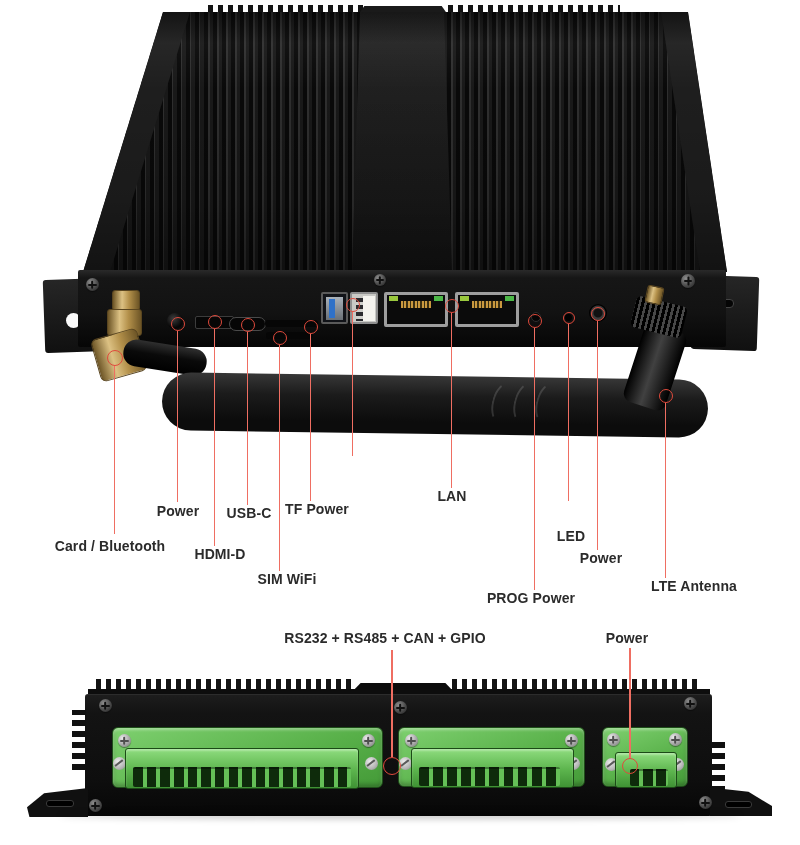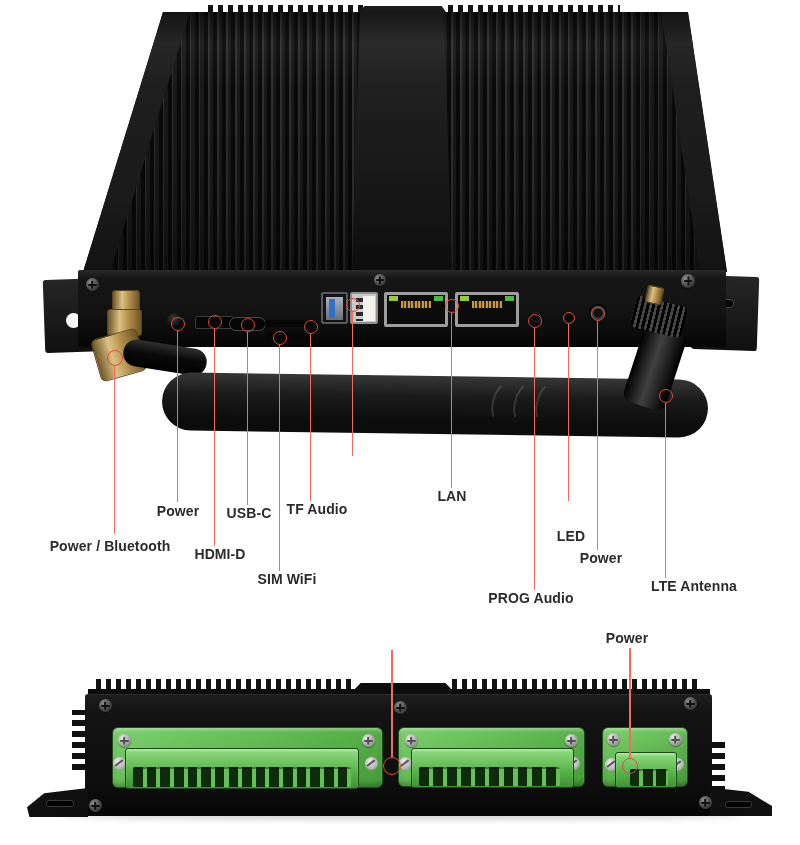--- a/index.html
+++ b/index.html
@@ -103,52 +103,52 @@
     <span style="left:330px;top:5px;width:24px;height:42px;border:2px solid transparent;border-left:2.5px solid rgba(255,255,255,.14);border-radius:50%;transform:rotate(14deg)"></span>
     <span style="left:352px;top:5px;width:24px;height:42px;border:2px solid transparent;border-left:2.5px solid rgba(255,255,255,.14);border-radius:50%;transform:rotate(14deg)"></span>
     <span style="left:374px;top:5px;width:24px;height:42px;border:2px solid transparent;border-left:2.5px solid rgba(255,255,255,.14);border-radius:50%;transform:rotate(14deg)"></span>
   </div>
   <div style="left:633px;top:326px;width:44px;height:82px;border-radius:9px;transform:rotate(18deg);background:linear-gradient(90deg,#000,#414141 45%,#000)"></div>
   <div style="left:633px;top:301px;width:52px;height:32px;border-radius:5px;transform:rotate(14deg);background:repeating-linear-gradient(90deg,#000 0 3px,#474747 3px 5.5px)"></div>
   <div class="gold" style="left:646px;top:286px;width:17px;height:18px;transform:rotate(12deg)"></div>
 
   <div class="co-line" style="left:113.7px;top:366px;height:168px"></div>
   <div class="co-circle" style="left:107px;top:350px;width:16px;height:16px"></div>
-  <div class="co-label" style="left:110px;top:538px">Power / Bluetooth</div>
+  <div class="co-label" style="left:110px;top:538px">Card / Bluetooth</div>
 
   <div class="co-line" style="left:176.7px;top:331px;height:171px"></div>
   <div class="co-circle" style="left:171px;top:317px;width:14px;height:14px"></div>
   <div class="co-label" style="left:178px;top:503px">Power</div>
 
   <div class="co-line" style="left:213.7px;top:329px;height:217px"></div>
   <div class="co-circle" style="left:208px;top:315px;width:14px;height:14px"></div>
   <div class="co-label" style="left:220px;top:546px">HDMI-D</div>
 
   <div class="co-line" style="left:246.7px;top:332px;height:173px"></div>
   <div class="co-circle" style="left:241px;top:318px;width:14px;height:14px"></div>
   <div class="co-label" style="left:249px;top:505px">USB-C</div>
 
   <div class="co-line" style="left:278.7px;top:345px;height:226px"></div>
   <div class="co-circle" style="left:273px;top:331px;width:14px;height:14px"></div>
   <div class="co-label" style="left:287px;top:571px">SIM WiFi</div>
 
   <div class="co-line" style="left:309.7px;top:334px;height:167px"></div>
   <div class="co-circle" style="left:304px;top:320px;width:14px;height:14px"></div>
-  <div class="co-label" style="left:317px;top:501px">TF Audio</div>
+  <div class="co-label" style="left:317px;top:501px">TF Power</div>
 
   <div class="co-line" style="left:351.7px;top:312px;height:144px"></div>
   <div class="co-circle" style="left:346px;top:298px;width:14px;height:14px"></div>
 
   <div class="co-line" style="left:450.7px;top:313px;height:175px"></div>
   <div class="co-circle" style="left:445px;top:299px;width:14px;height:14px"></div>
   <div class="co-label" style="left:452px;top:488px">LAN</div>
 
   <div class="co-line" style="left:533.7px;top:328px;height:262px"></div>
   <div class="co-circle" style="left:528px;top:314px;width:14px;height:14px"></div>
-  <div class="co-label" style="left:531px;top:590px">PROG Audio</div>
+  <div class="co-label" style="left:531px;top:590px">PROG Power</div>
 
   <div class="co-line" style="left:567.7px;top:324px;height:177px"></div>
   <div class="co-circle" style="left:563px;top:312px;width:12px;height:12px"></div>
   <div class="co-label" style="left:571px;top:528px">LED</div>
 
   <div class="co-line" style="left:596.7px;top:321px;height:229px"></div>
   <div class="co-circle" style="left:591px;top:307px;width:14px;height:14px"></div>
   <div class="co-label" style="left:601px;top:550px">Power</div>
 
   <div class="co-line" style="left:664.7px;top:403px;height:175px"></div>
@@ -201,20 +201,21 @@
   <div class="tb-base" style="left:602px;top:727px;width:86px;height:60px">
     <span class="screw silver" style="left:4px;top:5px;width:13px;height:13px"></span>
     <span class="screw silver" style="left:66px;top:5px;width:13px;height:13px"></span>
     <span class="slotted" style="left:2px;top:30px;width:13px;height:13px"></span>
     <span class="slotted" style="left:68px;top:30px;width:13px;height:13px"></span>
     <div class="tb-conn" style="left:12px;top:24px;width:62px;height:36px">
       <div class="tb-pins" style="left:14px;top:16px;width:38px;height:17px;background:repeating-linear-gradient(90deg,#0e2b0b 0 9.5px,#65c057 9.5px 13.2px)"></div>
     </div>
   </div>
 
+  <div class="co-label" style="left:385px;top:630px">RS232 + RS485 + CAN + GPIO</div>
   <div class="co-line" style="left:391.2px;top:650px;height:107px"></div>
   <div class="co-circle" style="left:383px;top:757px;width:18px;height:18px"></div>
 
   <div class="co-label" style="left:627px;top:630px">Power</div>
   <div class="co-line" style="left:629.2px;top:648px;height:110px"></div>
   <div class="co-circle" style="left:622px;top:758px;width:16px;height:16px"></div>
 
 </div>
 
 </body></html>

